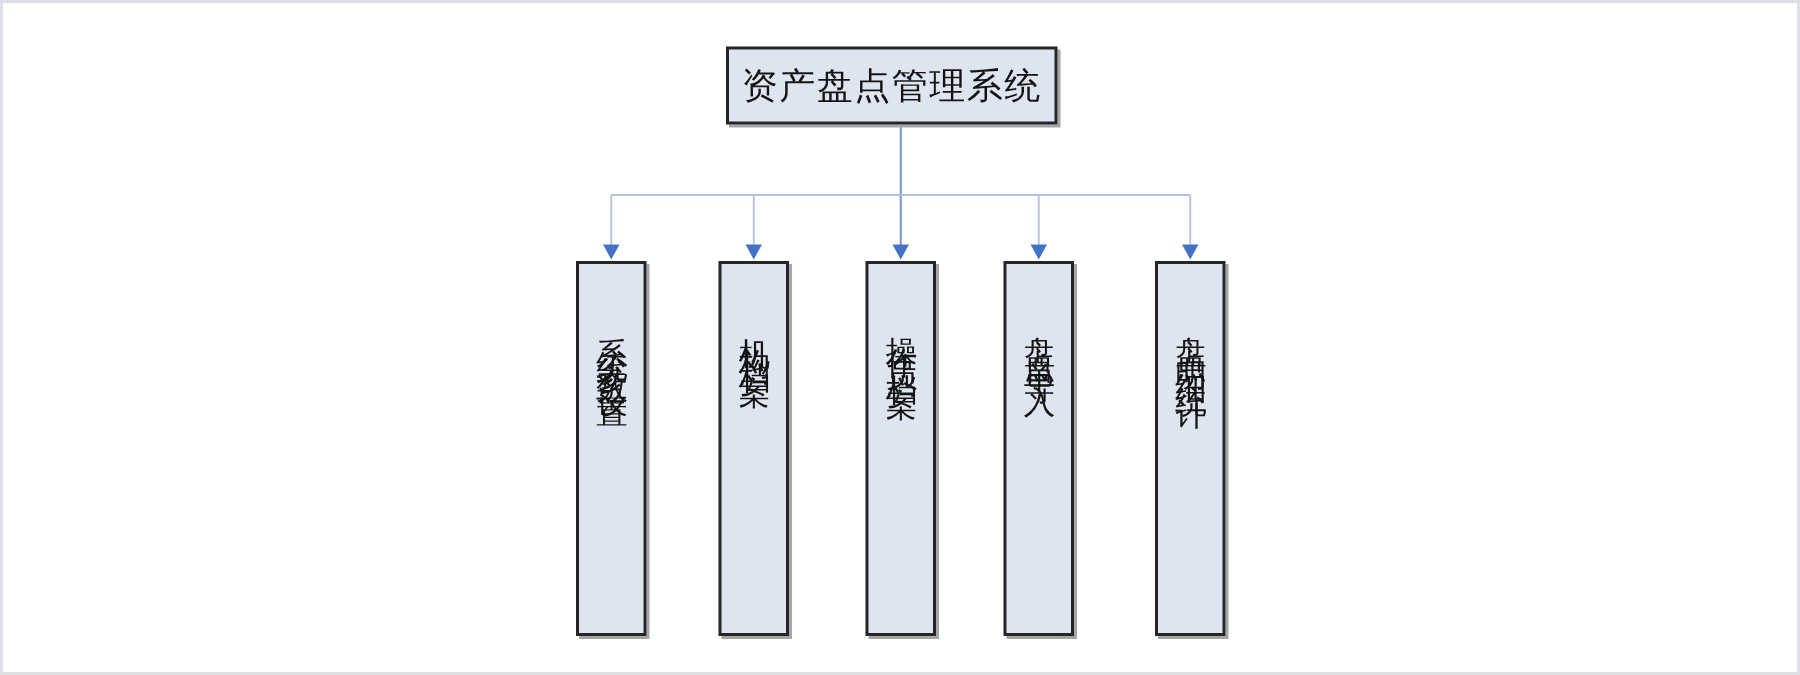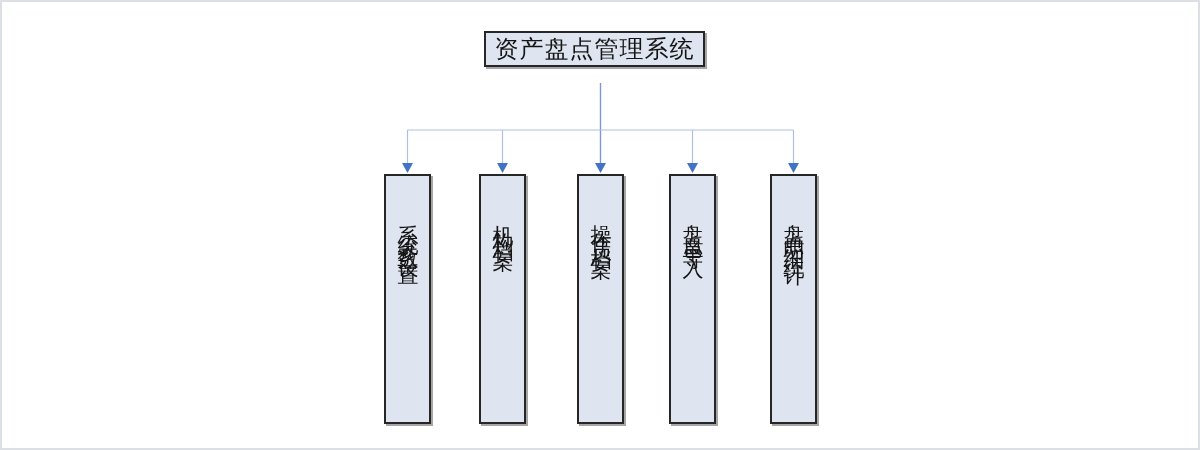--- a/index.html
+++ b/index.html
@@ -16,21 +16,21 @@
   .node {
     position: absolute;
     box-sizing: border-box;
     background: var(--box-fill, #dfe5f0);
     border: 2px solid var(--box-border, #262626);
     box-shadow: 2px 2px 0 0 var(--box-shadow, #a6a6a6);
     color: var(--text, #141414);
   }
   .root-node {
     left: 482px; top: 29px;
-    width: 221px; height: 36px;
+    width: 221px; height: 52px;
     display: flex;
     align-items: center;
     justify-content: center;
     font-size: 24px;
     letter-spacing: 1px;
     white-space: nowrap;
   }
   .child-node {
     top: 172px;
     width: 47px; height: 250px;

